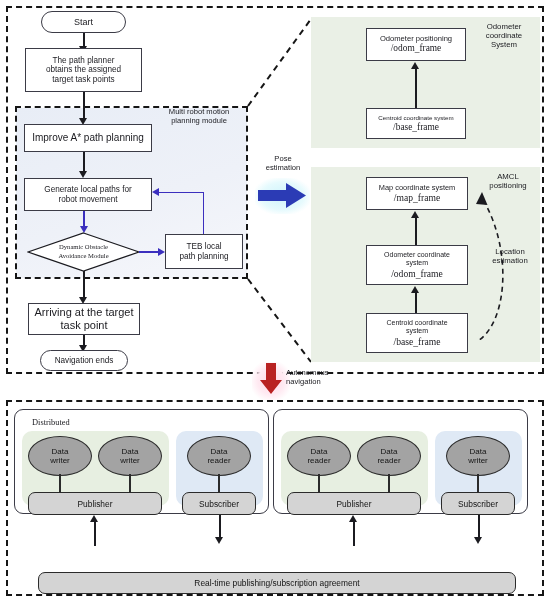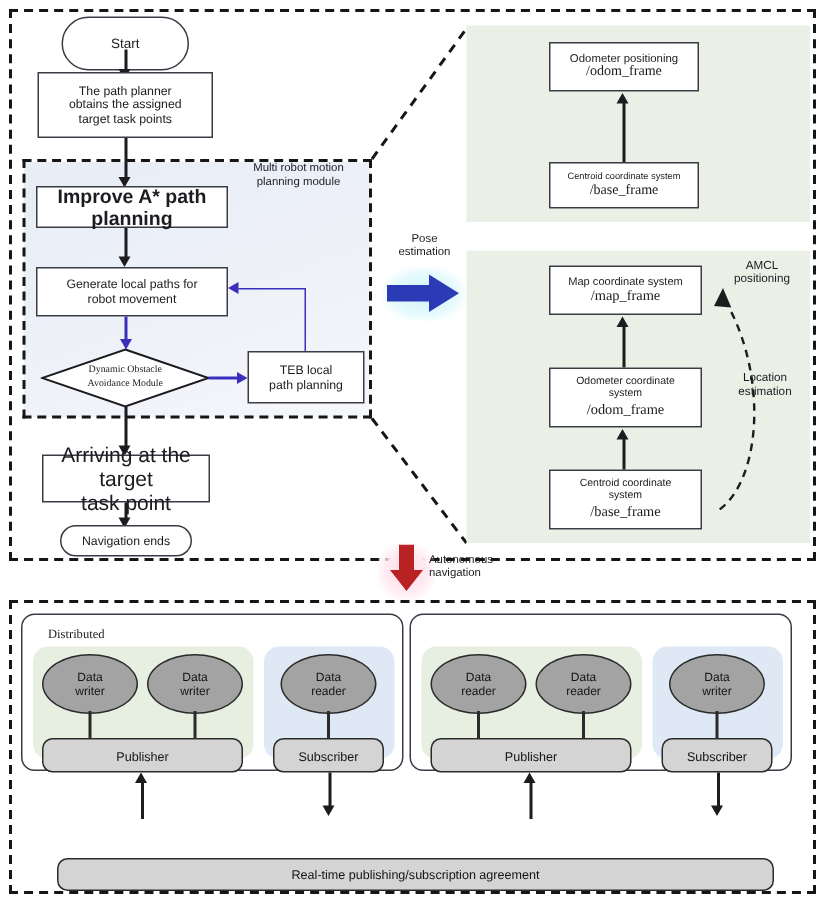--- a/index.html
+++ b/index.html
@@ -129,35 +129,35 @@
   <div class="lbl" style="left:150px; top:108px; width:98px; font-size:7.6px;">
     <span>Multi robot motion</span><br>
     <span>planning module</span>
   </div>
 
   <svg class="abs" style="left:0; top:0; width:550px; height:604px; pointer-events:none;">
     <line x1="248" y1="106" x2="311" y2="19" stroke="#161616" stroke-width="2" stroke-dasharray="6,5"></line>
     <line x1="248" y1="279" x2="311" y2="362" stroke="#161616" stroke-width="2" stroke-dasharray="6,5"></line>
   </svg>
 
-  <div class="stadium" style="left:41px; top:11px; width:85px; height:36px; font-size:9px;">
+  <div class="stadium" style="left:41px; top:11px; width:85px; height:22px; font-size:9px;">
     <span>Start</span>
   </div>
   <div class="vline" style="left:83px; top:33px; height:15px;"></div>
   <div class="arrow-d" style="left:79.3px; top:46px;"></div>
 
   <div class="box" style="left:25px; top:48px; width:117px; height:44px; font-size:8.2px;">
     <span>The path planner</span>
     <span>obtains the assigned</span>
     <span>target task points</span>
   </div>
   <div class="vline" style="left:83px; top:92px; height:28px;"></div>
   <div class="arrow-d" style="left:79.3px; top:118px;"></div>
 
-  <div class="box" style="left:24px; top:124px; width:128px; height:28px; font-size:13px;font-weight:bold;">
+  <div class="box" style="left:24px; top:124px; width:128px; height:28px; font-size:10px;">
     <span>Improve A* path planning</span>
   </div>
   <div class="vline" style="left:83px; top:152px; height:21px;"></div>
   <div class="arrow-d" style="left:79.3px; top:171px;"></div>
 
   <div class="box" style="left:24px; top:178px; width:128px; height:33px; font-size:8.2px;">
     <span>Generate local paths for</span>
     <span>robot movement</span>
   </div>
   <div class="vline-blue" style="left:83.3px; top:211px; height:17px;"></div>
@@ -181,41 +181,46 @@
     <span>path planning</span>
   </div>
 
   <div class="vline-blue" style="left:203px; top:192px; height:42px;"></div>
   <div class="hline-blue" style="left:159px; top:192px; width:45px;"></div>
   <div class="arrow-l-blue" style="left:152px; top:188.2px;"></div>
 
   <div class="vline" style="left:83px; top:271px; height:28px;"></div>
   <div class="arrow-d" style="left:79.3px; top:297px;"></div>
 
-  <div class="box" style="left:28px; top:303px; width:112px; height:32px; font-size:14px;">
+  <div class="box" style="left:28px; top:303px; width:112px; height:32px; font-size:11px;">
     <span>Arriving at the target</span>
     <span>task point</span>
   </div>
   <div class="vline" style="left:83px; top:335px; height:12px;"></div>
   <div class="arrow-d" style="left:79.3px; top:345px;"></div>
 
   <div class="stadium" style="left:40px; top:350px; width:88px; height:21px; font-size:8.2px;">
     <span>Navigation ends</span>
   </div>
 
   <div id="pose-arrow-glow" style="left:255px; top:178px; width:55px; height:36px;"></div>
   <div class="lbl" style="left:252px; top:155px; width:62px; font-size:7.6px;">
     <span>Pose</span><br>
     <span>estimation</span>
   </div>
   <svg class="abs" style="left:258px; top:182px; width:50px; height:28px;">
     <polygon points="0,8 28,8 28,1 48,13.5 28,26 28,19 0,19" fill="#2b3bb5"></polygon>
   </svg>
 
   <div class="panel-green" style="left:311px; top:17px; width:229px; height:131px;"></div>
+  <div class="lbl" style="left:472px; top:22px; width:64px; font-size:7.8px;">
+    <span>Odometer</span><br>
+    <span>coordinate</span><br>
+    <span>System</span>
+  </div>
 
   <div class="box" style="left:366px; top:28px; width:100px; height:33px;">
     <span style="font-size:7.6px;">Odometer positioning</span>
     <span style="font-size:9.4px; font-family:'Liberation Serif',serif;">/odom_frame</span>
   </div>
   <div class="vline" style="left:415px; top:68px; height:41px;"></div>
   <div class="arrow-u" style="left:411.3px; top:62px;"></div>
 
   <div class="box" style="left:366px; top:108px; width:100px; height:31px;">
     <span style="font-size:6.2px;">Centroid coordinate system</span>

